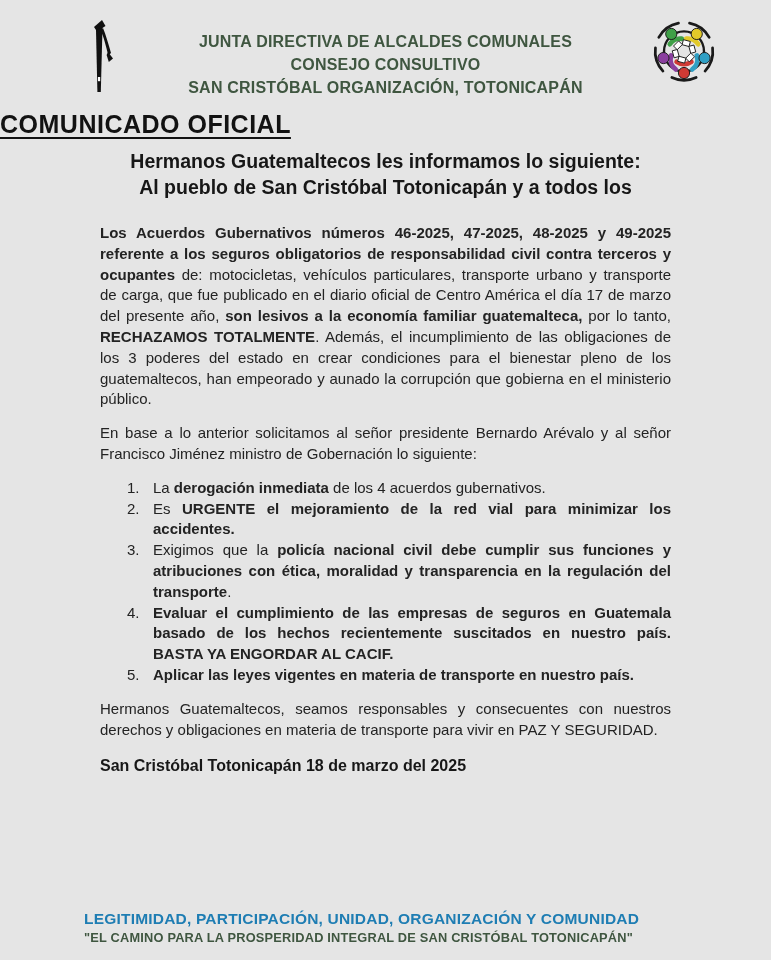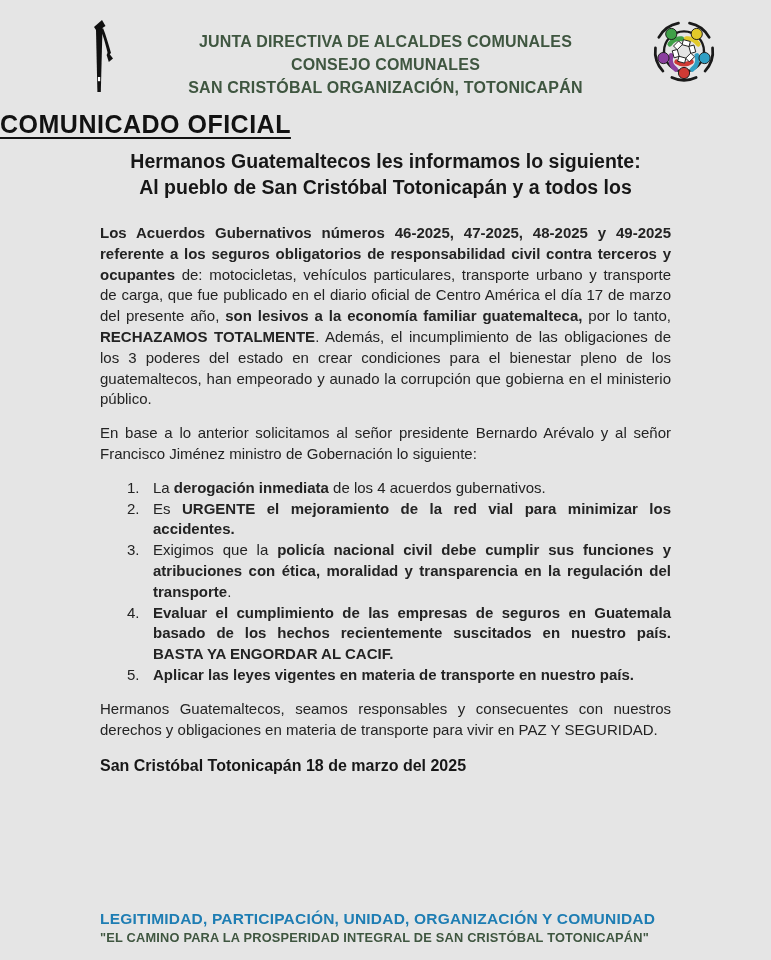--- a/index.html
+++ b/index.html
@@ -50,21 +50,21 @@
   .li { display:flex; }
   .li .num { flex:0 0 26px; margin-left:27px; }
   .li .li-text { flex:1; text-align:justify; }
   .date-line {
     text-align:left;
     font-weight:bold; color:#171717;
     font-size:16px;
     margin-top:16px;
   }
   
-  .footer { position:absolute; left:100px; right:100px; bottom:15px; }
+  .footer { position:absolute; left:84px; right:100px; bottom:15px; }
   .f1 { color:#1e7db3; font-weight:bold; font-size:15.5px; line-height:18px; letter-spacing:0.2px; }
   .f2 { color:#3f5640; font-weight:bold; font-size:12.8px; line-height:15px; margin-top:2px; letter-spacing:0.2px; }
 </style>
 </head>
 <body>
 
 <div class="page">
 
   <div class="staff-wrap">
     <svg width="28" height="78" viewBox="0 0 28 78">
@@ -115,21 +115,21 @@
           <rect x="-4.5" y="-14" width="9" height="6.5" fill="#fff" stroke="#1a1a1a" stroke-width="1.1"></rect>
         </g>
       <g transform="translate(50,48) rotate(315)">
           <rect x="-4.5" y="-14" width="9" height="6.5" fill="#fff" stroke="#1a1a1a" stroke-width="1.1"></rect>
         </g>
     </svg>
   </div>
 
   <div class="org">
     <div>JUNTA DIRECTIVA DE ALCALDES COMUNALES</div>
-    <div>CONSEJO COMUNALES</div>
+    <div>CONSEJO CONSULTIVO</div>
     <div>SAN CRISTÓBAL ORGANIZACIÓN, TOTONICAPÁN</div>
   </div>
 
   <div class="title">COMUNICADO OFICIAL</div>
 
   <div class="subtitle">
     <div>Hermanos Guatemaltecos les informamos lo siguiente:</div>
     <div>Al pueblo de San Cristóbal Totonicapán y a todos los</div>
   </div>
 

